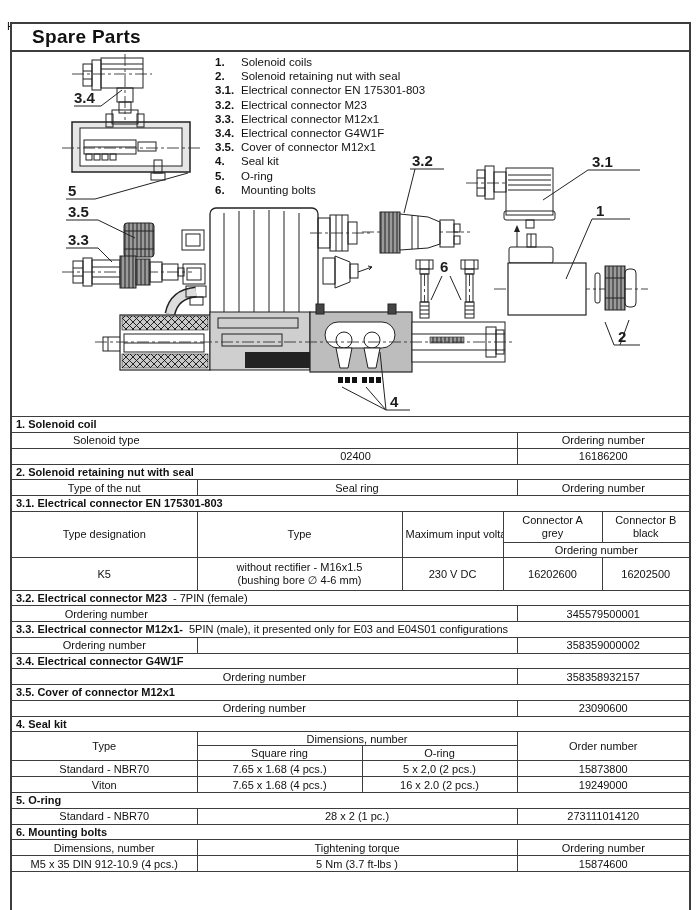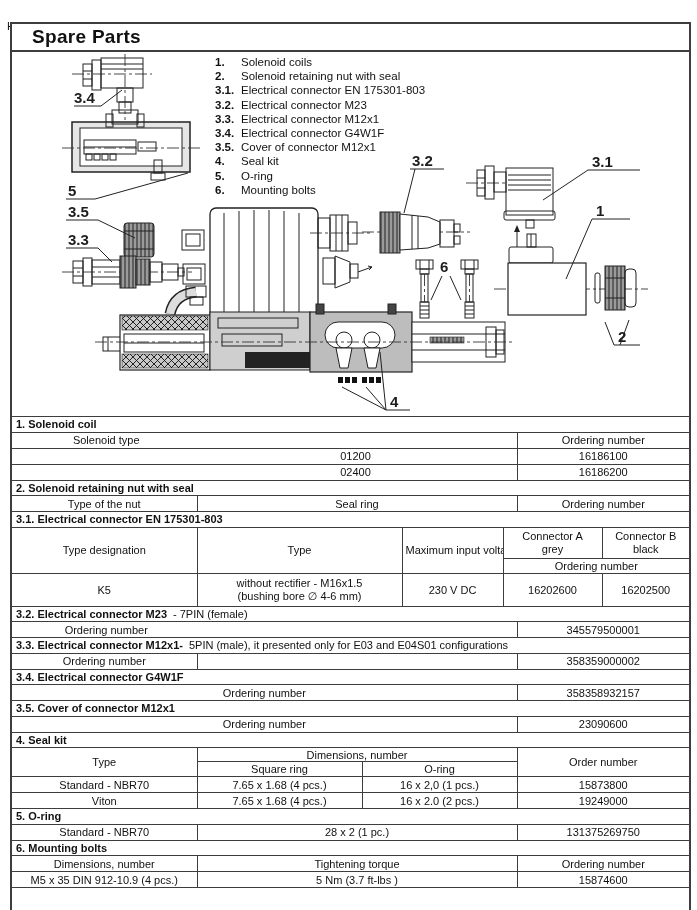--- a/index.html
+++ b/index.html
@@ -323,26 +323,20 @@
             <td colspan="3">1.  Solenoid coil</td>
           </tr>
       <tr class="h16">
         <td colspan="2">
               <span class="sub1">Solenoid type</span>
             </td>
         <td class="bl">Ordering number</td>
       </tr>
       <tr class="h16">
         <td colspan="2">
-              <span class="sub2">01200</span>
-            </td>
-        <td class="bl">16186100</td>
-      </tr>
-      <tr class="h16">
-        <td colspan="2">
               <span class="sub2">02400</span>
             </td>
         <td class="bl">16186200</td>
       </tr>
     </tbody>
       </table>
 
     <table>
       <colgroup>
           <col style="width:185px">
@@ -495,21 +489,21 @@
         <td class="bl" colspan="2">Dimensions, number</td>
         <td class="bl" rowspan="2">Order number</td>
       </tr>
       <tr class="h15">
         <td class="bl">Square ring</td>
         <td class="bl">O-ring</td>
       </tr>
       <tr class="h16">
         <td>Standard - NBR70</td>
         <td class="bl">7.65 x 1.68 (4 pcs.)</td>
-        <td class="bl">16 x 2,0 (1 pcs.)</td>
+        <td class="bl">5 x 2,0 (2 pcs.)</td>
         <td class="bl">15873800</td>
       </tr>
       <tr class="h16">
         <td>Viton</td>
         <td class="bl">7.65 x 1.68 (4 pcs.)</td>
         <td class="bl">16 x 2.0 (2 pcs.)</td>
         <td class="bl">19249000</td>
       </tr>
     </tbody>
       </table>
@@ -520,21 +514,21 @@
           <col style="width:320px">
           <col style="width:172px">
         </colgroup>
       <tbody>
           <tr class="sec h15">
             <td colspan="3">5.  O-ring</td>
           </tr>
       <tr class="h16">
         <td>Standard - NBR70</td>
         <td class="bl">28 x 2 (1 pc.)</td>
-        <td class="bl">131375269750</td>
+        <td class="bl">273111014120</td>
       </tr>
     </tbody>
       </table>
 
     <table>
       <colgroup>
           <col style="width:185px">
           <col style="width:320px">
           <col style="width:172px">
         </colgroup>

